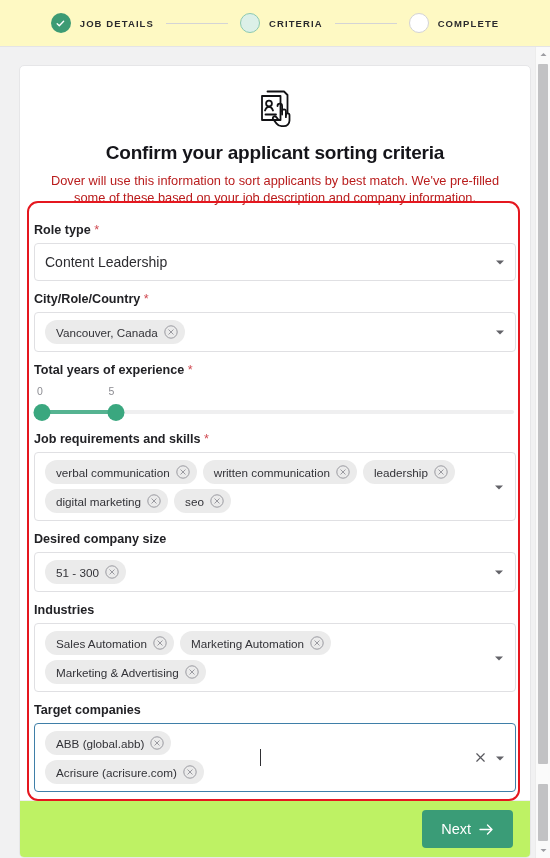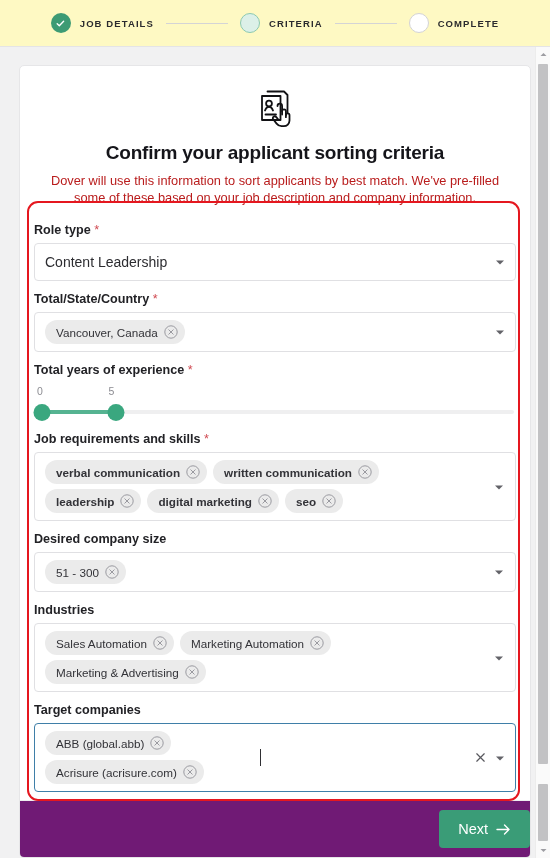--- a/index.html
+++ b/index.html
@@ -208,21 +208,22 @@
 
   
   .card-footer {
     position: absolute;
     left: 0; right: 0; bottom: 0;
     height: 57px;
     border-top: 1px solid #eeeef0;
     display: flex;
     align-items: center;
     justify-content: flex-end;
-    background: #701a75;
+    padding-right: 17px;
+    background: #bef264;
   }
   .next-btn {
     background: #3a9c77;
     color: #fff;
     border: none;
     border-radius: 4px;
     height: 38px;
     padding: 0 19px;
     font-size: 14.5px;
     font-family: "Liberation Sans", sans-serif;
@@ -331,21 +332,21 @@
           <div class="control">
             <span class="control-text">Content Leadership</span>
             <svg class="caret" viewBox="0 0 14 14">
               <path d="M3 5.5 L7 9.5 L11 5.5 Z" fill="#636368"></path>
             </svg>
           </div>
         </div>
 
         <div class="field">
           <label class="field-label">
-            <span>Total/State/Country</span>
+            <span>City/Role/Country</span>
             <span class="req">*</span>
           </label>
           <div class="control">
             <div class="chips">
               <span class="chip">
                 <span>Vancouver, Canada</span>
                 <svg class="chip-x" viewBox="0 0 14 14">
                   <circle cx="7" cy="7" r="6.2" fill="none" stroke="#9a9aa0" stroke-width="1"></circle>
                   <path d="M4.8 4.8 L9.2 9.2 M9.2 4.8 L4.8 9.2" stroke="#9a9aa0" stroke-width="1" stroke-linecap="round"></path>
                 </svg>
@@ -373,21 +374,21 @@
               <div class="slider-thumb" id="thumb-hi" style="left: 15.625%;"></div>
             </div>
           </div>
         </div>
 
         <div class="field">
           <label class="field-label">
             <span>Job requirements and skills</span>
             <span class="req">*</span>
           </label>
-          <div class="control" style="padding-right:44px;font-weight:bold;">
+          <div class="control" style="padding-right:44px;">
             <div class="chips" id="skills-chips">
                 <span class="chip">
                   <span>verbal communication</span>
                   <svg class="chip-x" viewBox="0 0 14 14">
                     <circle cx="7" cy="7" r="6.2" fill="none" stroke="#9a9aa0" stroke-width="1"></circle>
                     <path d="M4.8 4.8 L9.2 9.2 M9.2 4.8 L4.8 9.2" stroke="#9a9aa0" stroke-width="1" stroke-linecap="round"></path>
                   </svg>
                 </span>
                 <span class="chip">
                   <span>written communication</span>

